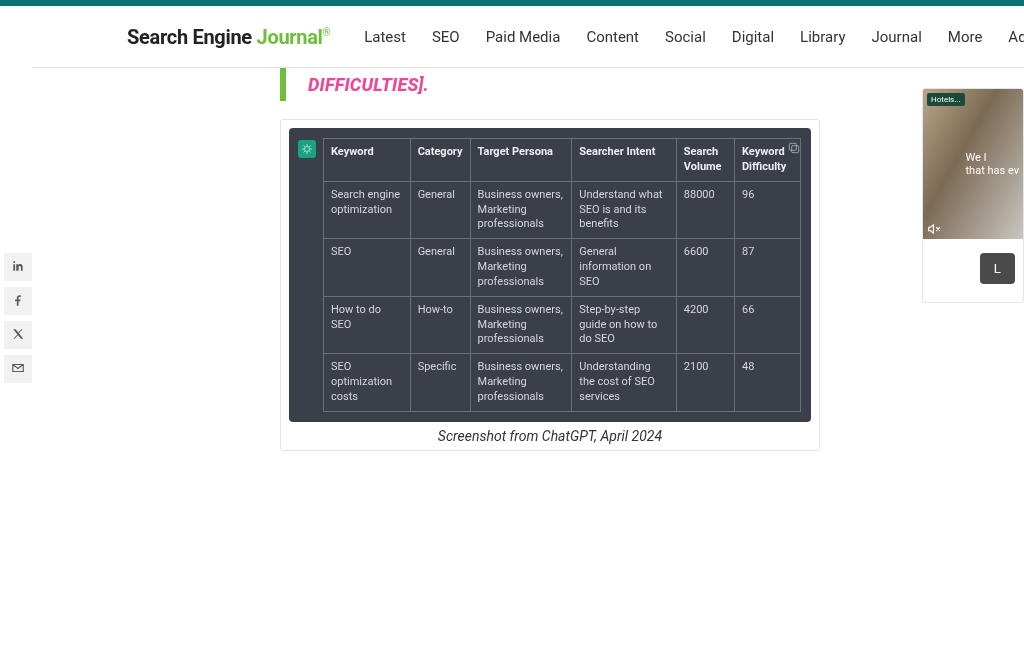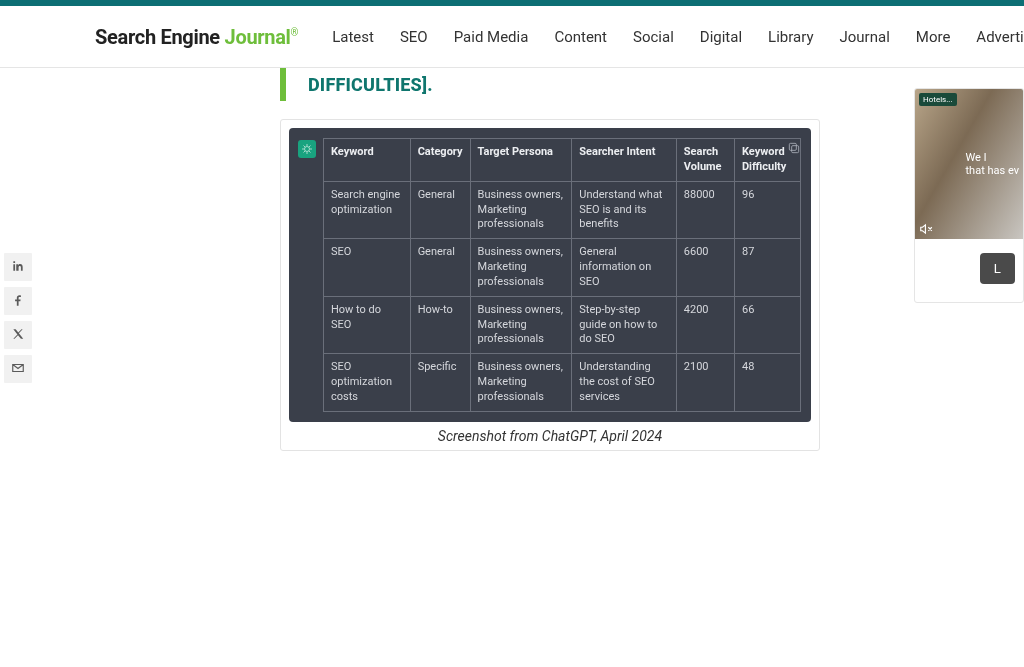--- a/index.html
+++ b/index.html
@@ -1,41 +1,41 @@
 <!DOCTYPE html>
 <html><head>
 <meta charset="utf-8">
 <style>
   * { margin: 0; padding: 0; box-sizing: border-box; }
   body { font-family: -apple-system, BlinkMacSystemFont, "Segoe UI", Roboto, Helvetica, Arial, sans-serif; background: #fff; color: #222; width: 1024px; }
   .topstrip { height: 6px; background: #0d6e74; }
-  header { height: 62px; border-bottom: 1px solid #e5e5e5; display: flex; align-items: center; padding: 0 20px 0 95px; }
+  header { height: 62px; border-bottom: 1px solid #e5e5e5; display: flex; align-items: center; padding: 0 20px 0 95px; margin-left: 32px; }
   .logo { font-size: 20px; font-weight: 700; letter-spacing: -0.3px; white-space: nowrap; }
   .logo .j { color: #6ebe3b; }
   .logo .reg { font-size: 10px; vertical-align: super; color: #6ebe3b; font-weight: 400; }
   nav { display: flex; gap: 26px; margin-left: 34px; }
   nav a { font-size: 15px; color: #333; text-decoration: none; cursor: pointer; white-space: nowrap; }
   .page { position: relative; }
   .social-rail { position: absolute; left: 4px; top: 185px; display: flex; flex-direction: column; gap: 6px; }
   .social-rail .btn { width: 28px; height: 28px; background: #f1f1f1; display: flex; align-items: center; justify-content: center; border-radius: 1px; cursor: pointer; color: #5a5a5a; }
   .social-rail svg { width: 14px; height: 14px; fill: currentColor; }
   .content { width: 820px; margin: 0 0 0 95px; padding-top: 0; }
   .quote-bar { border-left: 6px solid #6ebe3b; padding: 6px 0 6px 22px; margin-left: 185px; max-width: 540px; }
-  .quote-text { font-weight: 800; font-size: 18px; color: #0f766e; letter-spacing: 0.2px; }
+  .quote-text { font-weight: 800; font-size: 18px; color: #ec4899; letter-spacing: 0.2px; font-style: italic; }
   .figure-wrap { width: 540px; margin: 18px 0 0 185px; border: 1px solid #e3e3e3; border-radius: 3px; padding: 8px 8px 4px 8px; display: flex; flex-direction: column; align-items: center; }
   .chattbl-frame { width: 100%; background: #3a3f4a; border-radius: 4px; padding: 10px 10px 10px 6px; position: relative; }
   .gpt-badge { position: absolute; left: 9px; top: 12px; width: 18px; height: 18px; border-radius: 3px; background: #19a37f; display: flex; align-items: center; justify-content: center; }
   .gpt-badge svg { width: 12px; height: 12px; stroke: #fff; fill: none; stroke-width: 1.2; }
   .copy-ic { position: absolute; right: 10px; top: 12px; width: 14px; height: 14px; color: #aeb3bd; }
   .copy-ic svg { width: 14px; height: 14px; fill: none; stroke: currentColor; stroke-width: 1.4; }
   .chattbl { border-collapse: collapse; margin-left: 28px; width: calc(100% - 28px); font-size: 11px; color: #d5d7dc; padding-left: 48px; }
   .chattbl th, .chattbl td { border: 1px solid #6a6f7a; padding: 6px 7px; text-align: left; vertical-align: top; line-height: 1.35; }
   .chattbl th { font-weight: 700; color: #eceef1; font-size: 11px; }
   .caption { font-style: italic; font-size: 14px; color: #333; padding: 6px 0 2px 0; text-align: center; }
-  .ad { position: absolute; right: 0; top: 20px; width: 110px; border: 1px solid #e5e5e5; border-radius: 3px; overflow: hidden; background: #fff; }
+  .ad { position: absolute; right: 0; top: 20px; width: 102px; border: 1px solid #e5e5e5; border-radius: 3px; overflow: hidden; background: #fff; }
   .ad-img { height: 150px; background: linear-gradient(120deg, #b9a68a 0%, #7c6a54 40%, #c9c6c1 100%); position: relative; display: flex; align-items: center; justify-content: flex-end; padding-right: 4px; }
   .ad-img .overlay { color: #fff; font-size: 11px; text-align: left; line-height: 1.2; }
   .ad-img .pill { position: absolute; left: 4px; top: 4px; background: #1a4a3a; color: #fff; font-size: 8px; padding: 2px 4px; border-radius: 2px; }
   .ad-img .mute { position: absolute; left: 4px; bottom: 4px; width: 14px; height: 14px; color: #fff; }
   .ad-btnrow { padding: 14px 8px 18px 8px; display: flex; justify-content: flex-end; }
   .ad-btn { background: #4a4a4a; color: #fff; font-size: 13px; padding: 8px 14px; border-radius: 4px; border: none; cursor: pointer; }
 </style>
 </head>
 <body>
 

